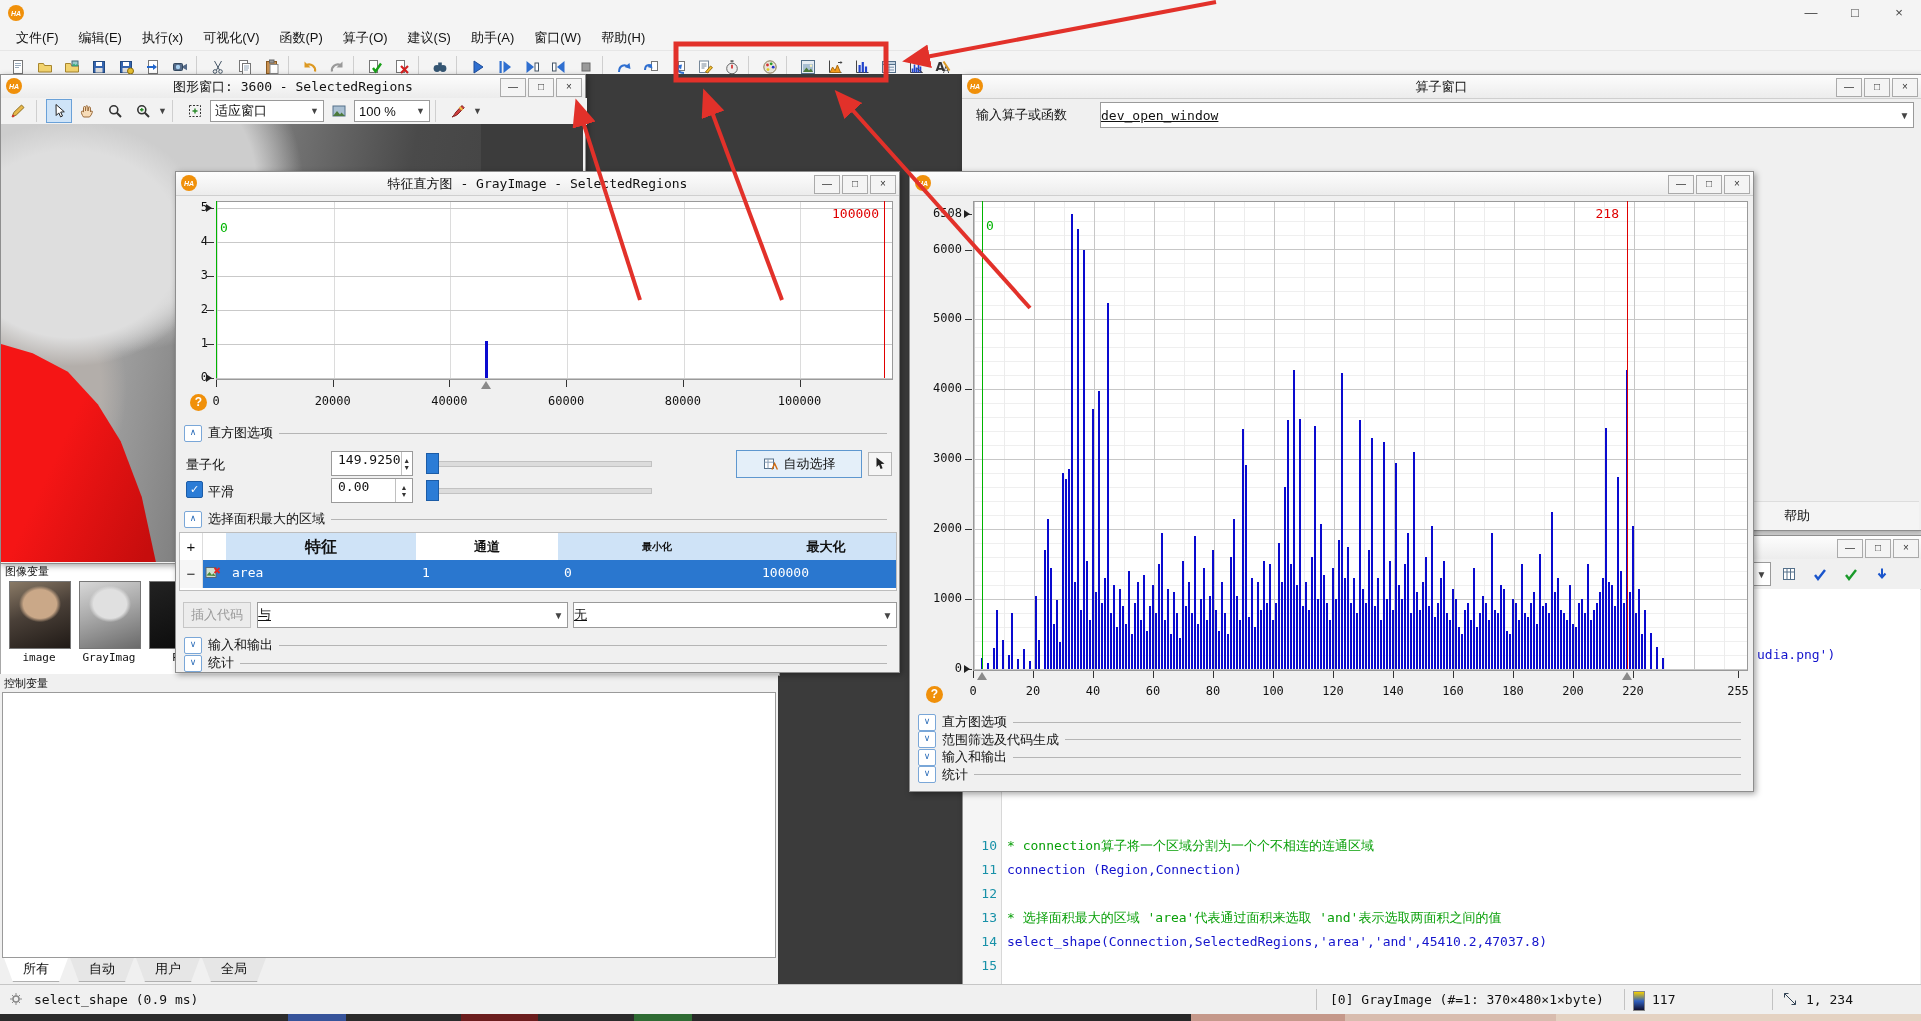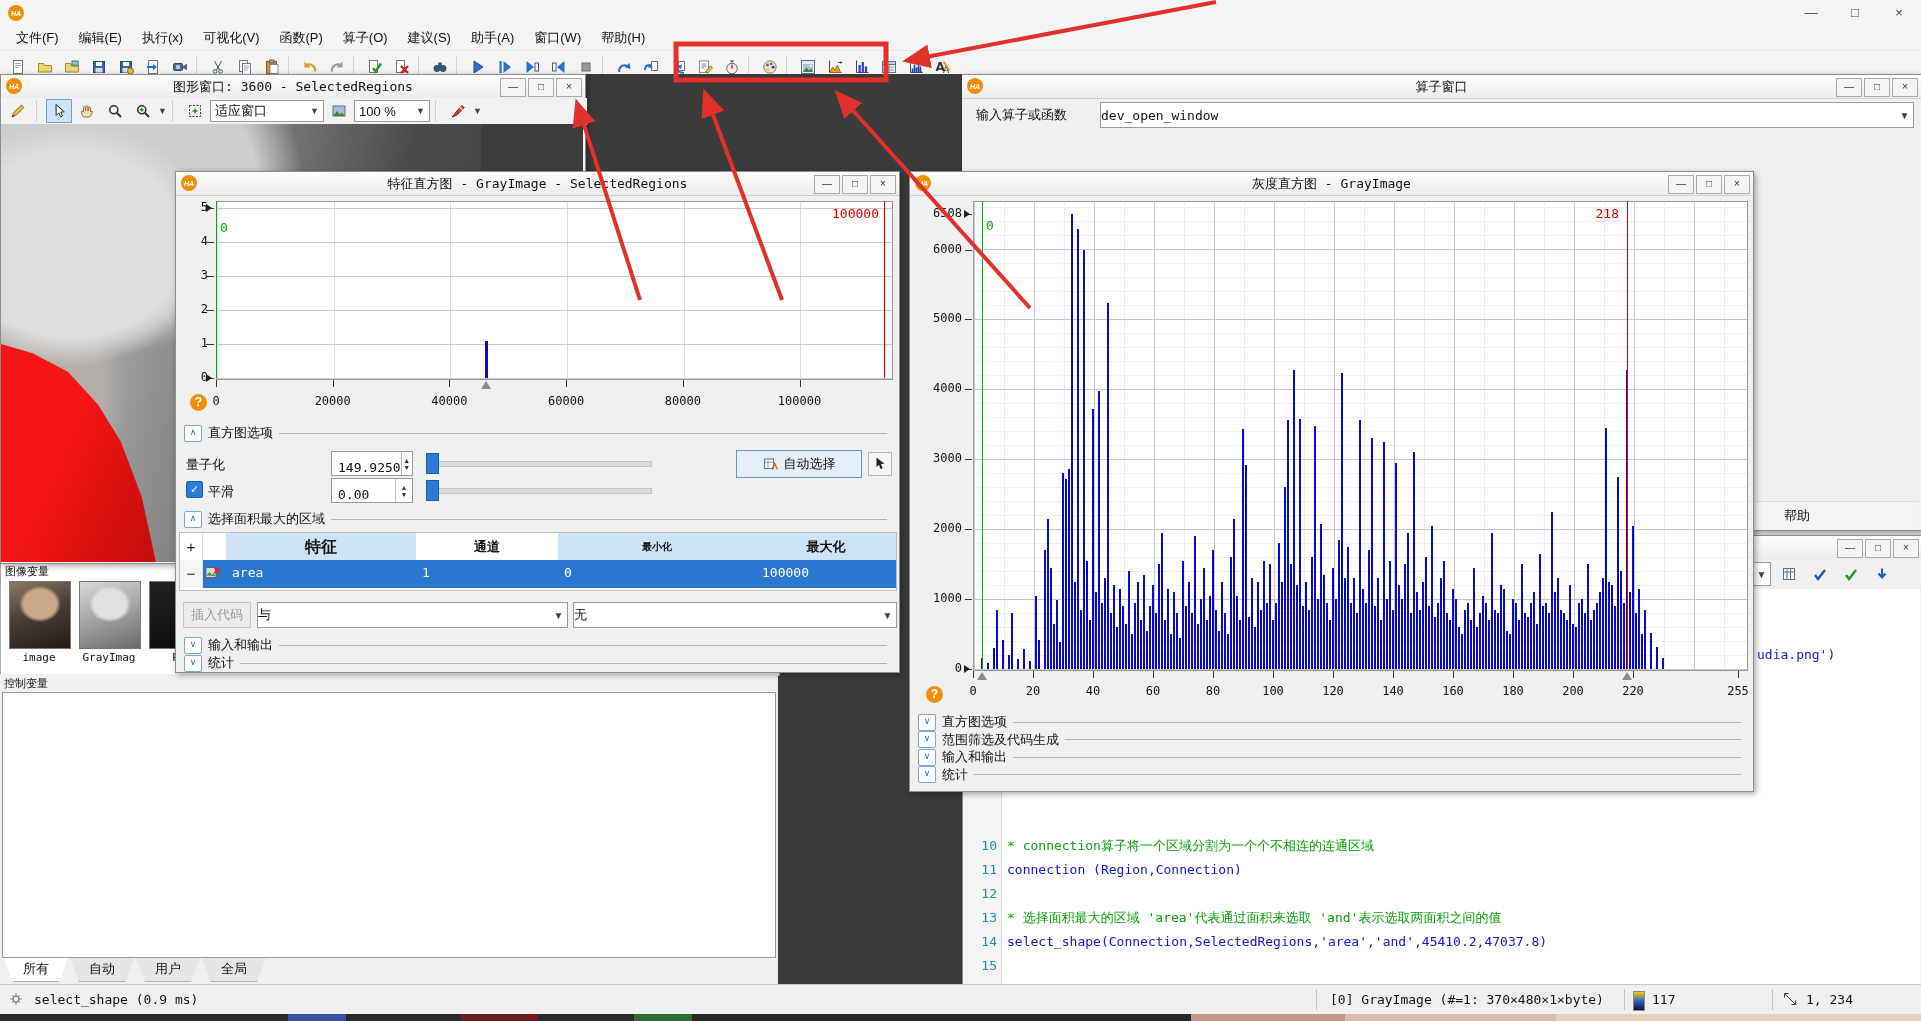--- a/index.html
+++ b/index.html
@@ -38,28 +38,28 @@
   .redline{position:absolute;width:1px;background:#e00000;}
   .tri-up{position:absolute;width:0;height:0;border-left:5px solid transparent;border-right:5px solid transparent;
           border-bottom:8px solid #8a8a8a;}
   .axarrow{position:absolute;width:0;height:0;border-top:4px solid transparent;border-bottom:4px solid transparent;
            border-left:6px solid #222;}
   .secrow{position:absolute;display:flex;align-items:center;gap:6px;}
   .chev{width:16px;height:15px;border:1px solid #7aa7d8;background:#fff;color:#2b6cb8;font-size:9px;
         line-height:13px;text-align:center;border-radius:2px;}
   .seclabel{font-size:13px;white-space:nowrap;}
   .secline{flex:1;height:1px;background:#b5b5b5;margin-right:4px;}
-  .spin{position:absolute;background:#fff;border:1px solid #9a9a9a;font-size:13px;display:flex;align-items:flex-end;}
+  .spin{position:absolute;background:#fff;border:1px solid #9a9a9a;font-size:13px;display:flex;align-items:flex-start;}
   .spin .val{flex:1;padding-left:6px;font-family:"DejaVu Sans Mono",monospace;}
   .spin .arrows{width:16px;height:100%;border-left:1px solid #c0c0c0;display:flex;flex-direction:column;
                 align-items:center;justify-content:center;font-size:7px;color:#333;line-height:1;}
   .slider-groove{position:absolute;height:4px;background:#dcdcdc;border:1px solid #c2c2c2;}
   .slider-handle{position:absolute;width:11px;height:19px;background:#2b7cd6;border:1px solid #1c5ca6;}
   .combo{position:absolute;background:#fff;border:1px solid #9a9a9a;font-size:13px;display:flex;align-items:center;}
-  .combo .val{flex:1;padding-left:0;}
+  .combo .val{flex:1;padding-left:0;text-decoration:underline;}
   .combo .car{width:17px;text-align:center;color:#444;font-size:10px;}
   .checkbox{position:absolute;width:15px;height:15px;background:#2b7cd6;border:1px solid #1c5ca6;color:#fff;
             font-size:11px;line-height:14px;text-align:center;border-radius:2px;}
   label,.lbl{font-size:13px;}
   
   .gtb-btn{width:24px;height:22px;display:flex;align-items:center;justify-content:center;border:1px solid transparent;}
   .gtb-btn.active{background:#cfe4f8;border:1px solid #6aa1d8;}
   .gcombo{height:20px;border:1px solid #9a9a9a;background:#fff;display:flex;align-items:center;font-size:13px;padding:0 4px;gap:6px;}
   
   .dockpanel{position:absolute;background:#fff;border:1px solid #a8a8a8;}
@@ -523,21 +523,20 @@
         <div class="codeline mono" style="top: 389px;"></div>
       </div>
 
     <div class="abs mono seg-code" style="left:794px;top:58px;font-size:13px;">udia.png')</div>
   </div>
 </div>
 
 <div class="cwin" id="ghwin" style="left:909px;top:171px;width:843px;height:619px;z-index:6;">
   <div class="ctitle">
     <div class="halogo abs" style="left:5px;top:3px;">HA</div>
-    <div class="txt mono">灰度直方图 - GrayImage</div>
     <div class="cbtns">
       <div class="cbtn">—</div>
       <div class="cbtn">□</div>
       <div class="cbtn close">×</div>
     </div>
   </div>
   <div class="plot" id="ghplot" style="left:63px;top:29px;width:773px;height:468px;
     background-image:
       repeating-linear-gradient(to right,#c7c7c7 0 1px,transparent 1px 60px),
       repeating-linear-gradient(to top,#c7c7c7 0 1px,transparent 1px 69.93px),

